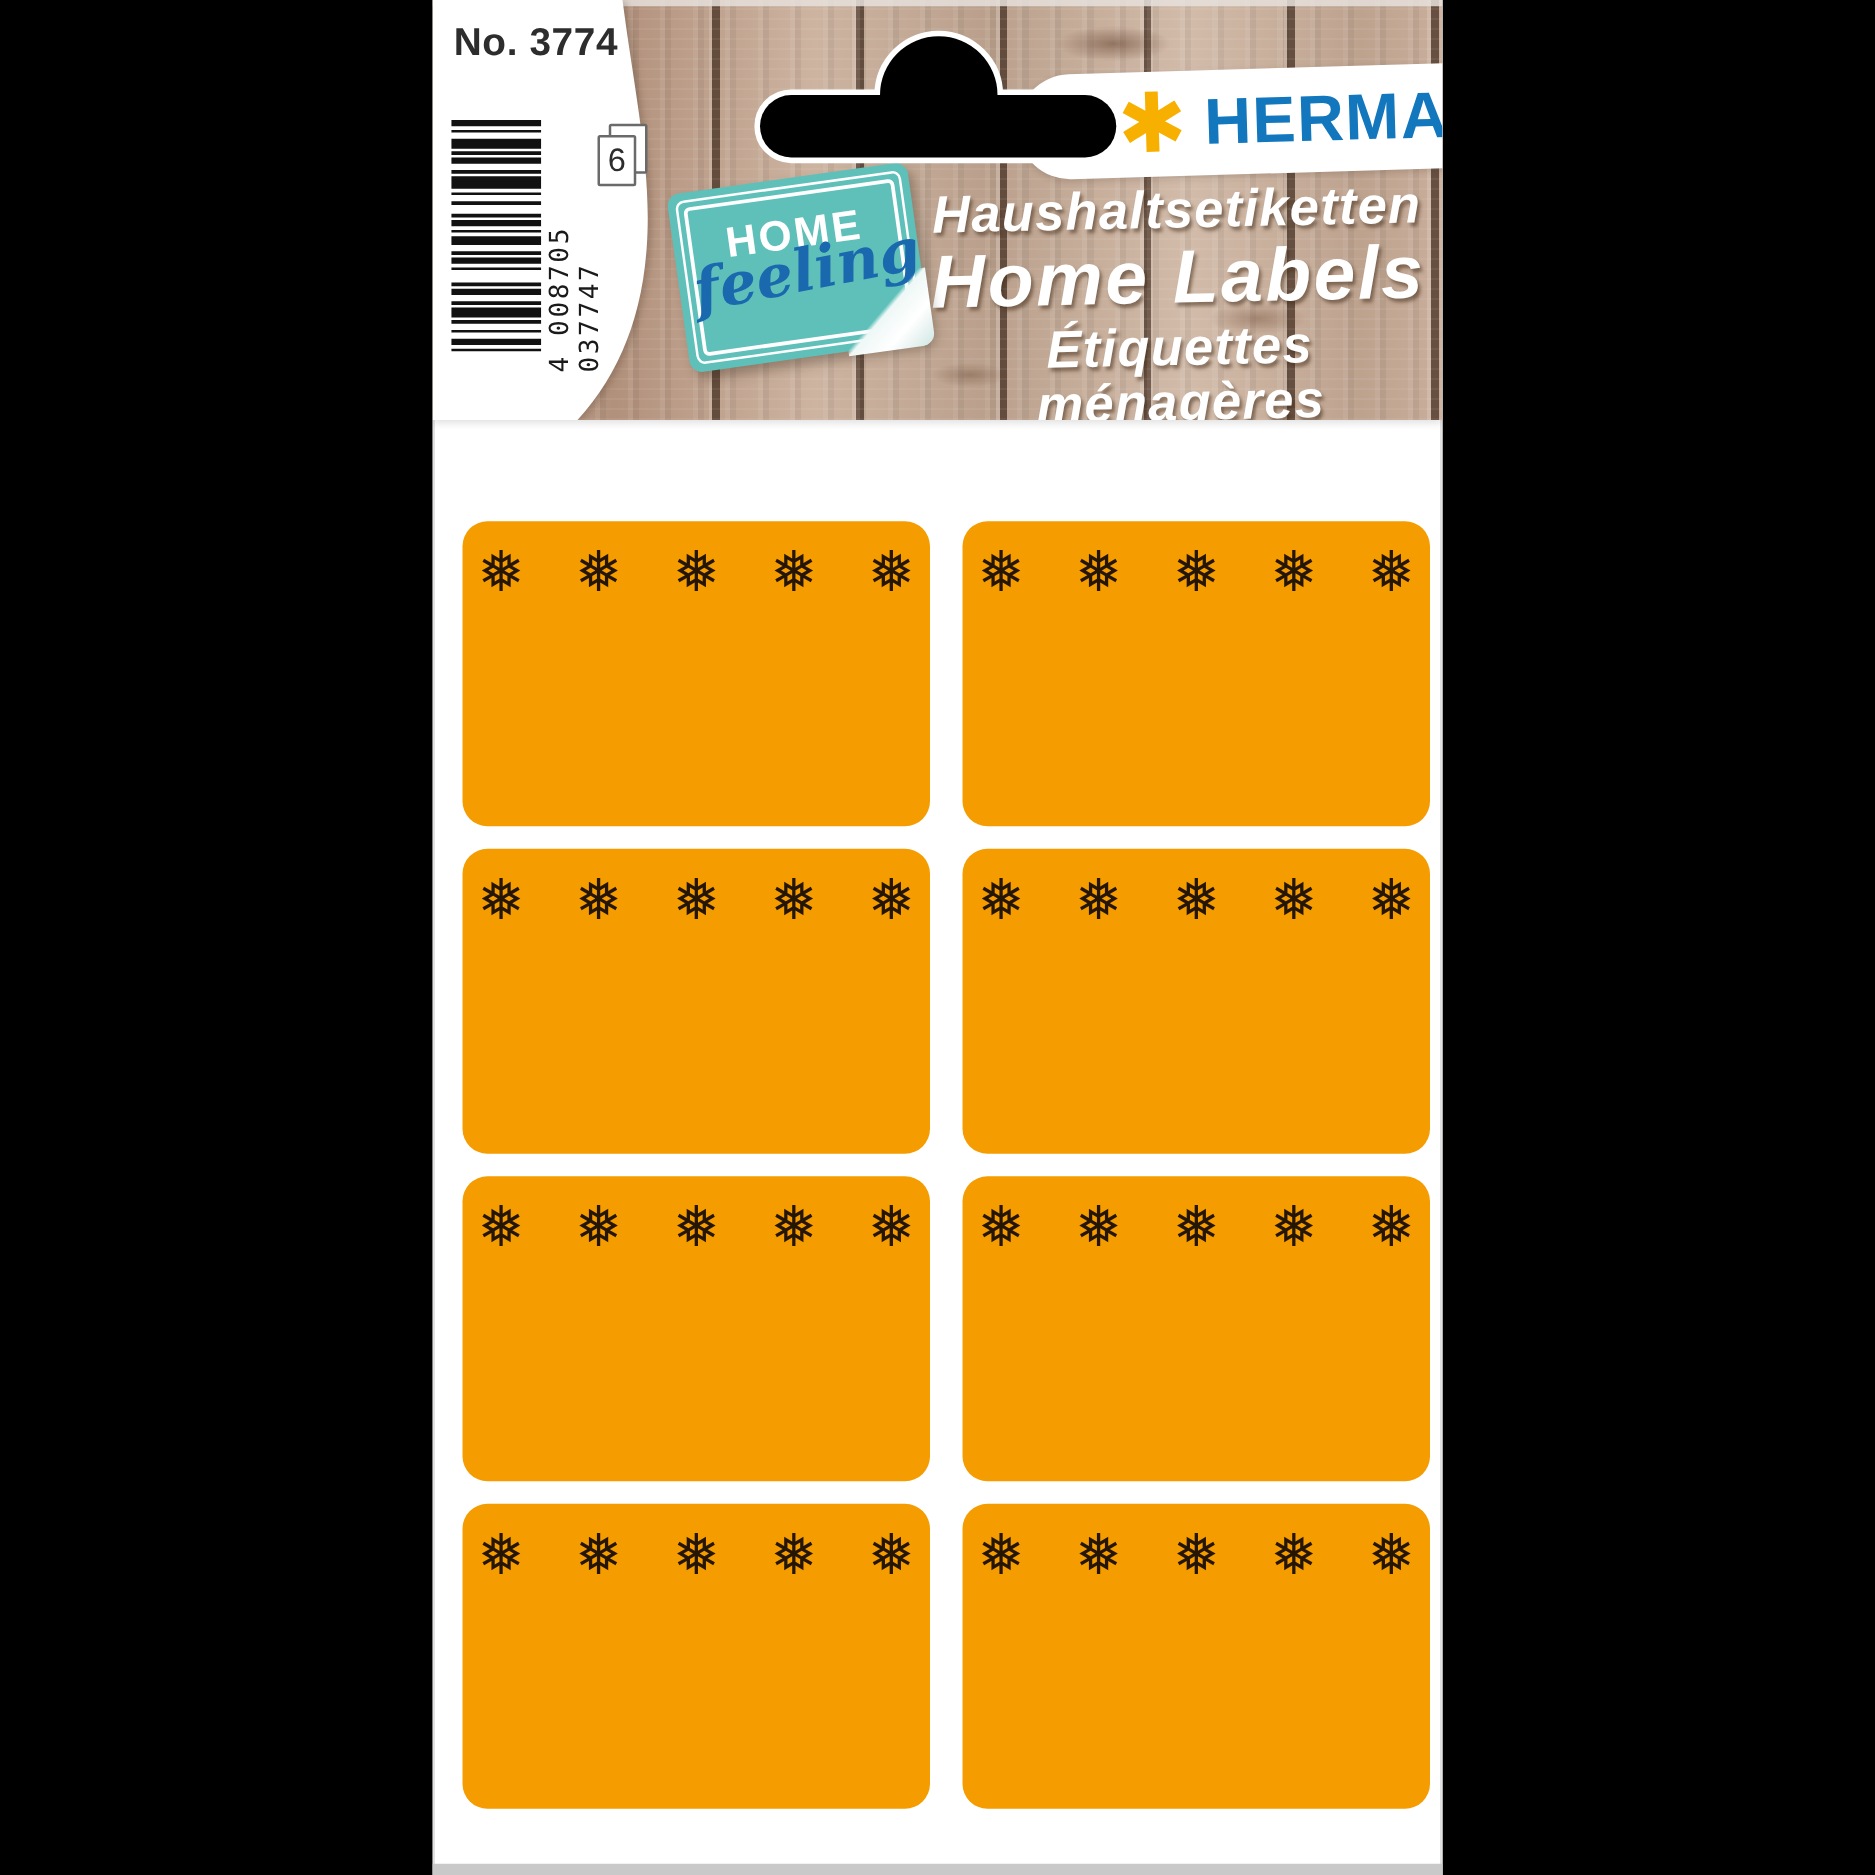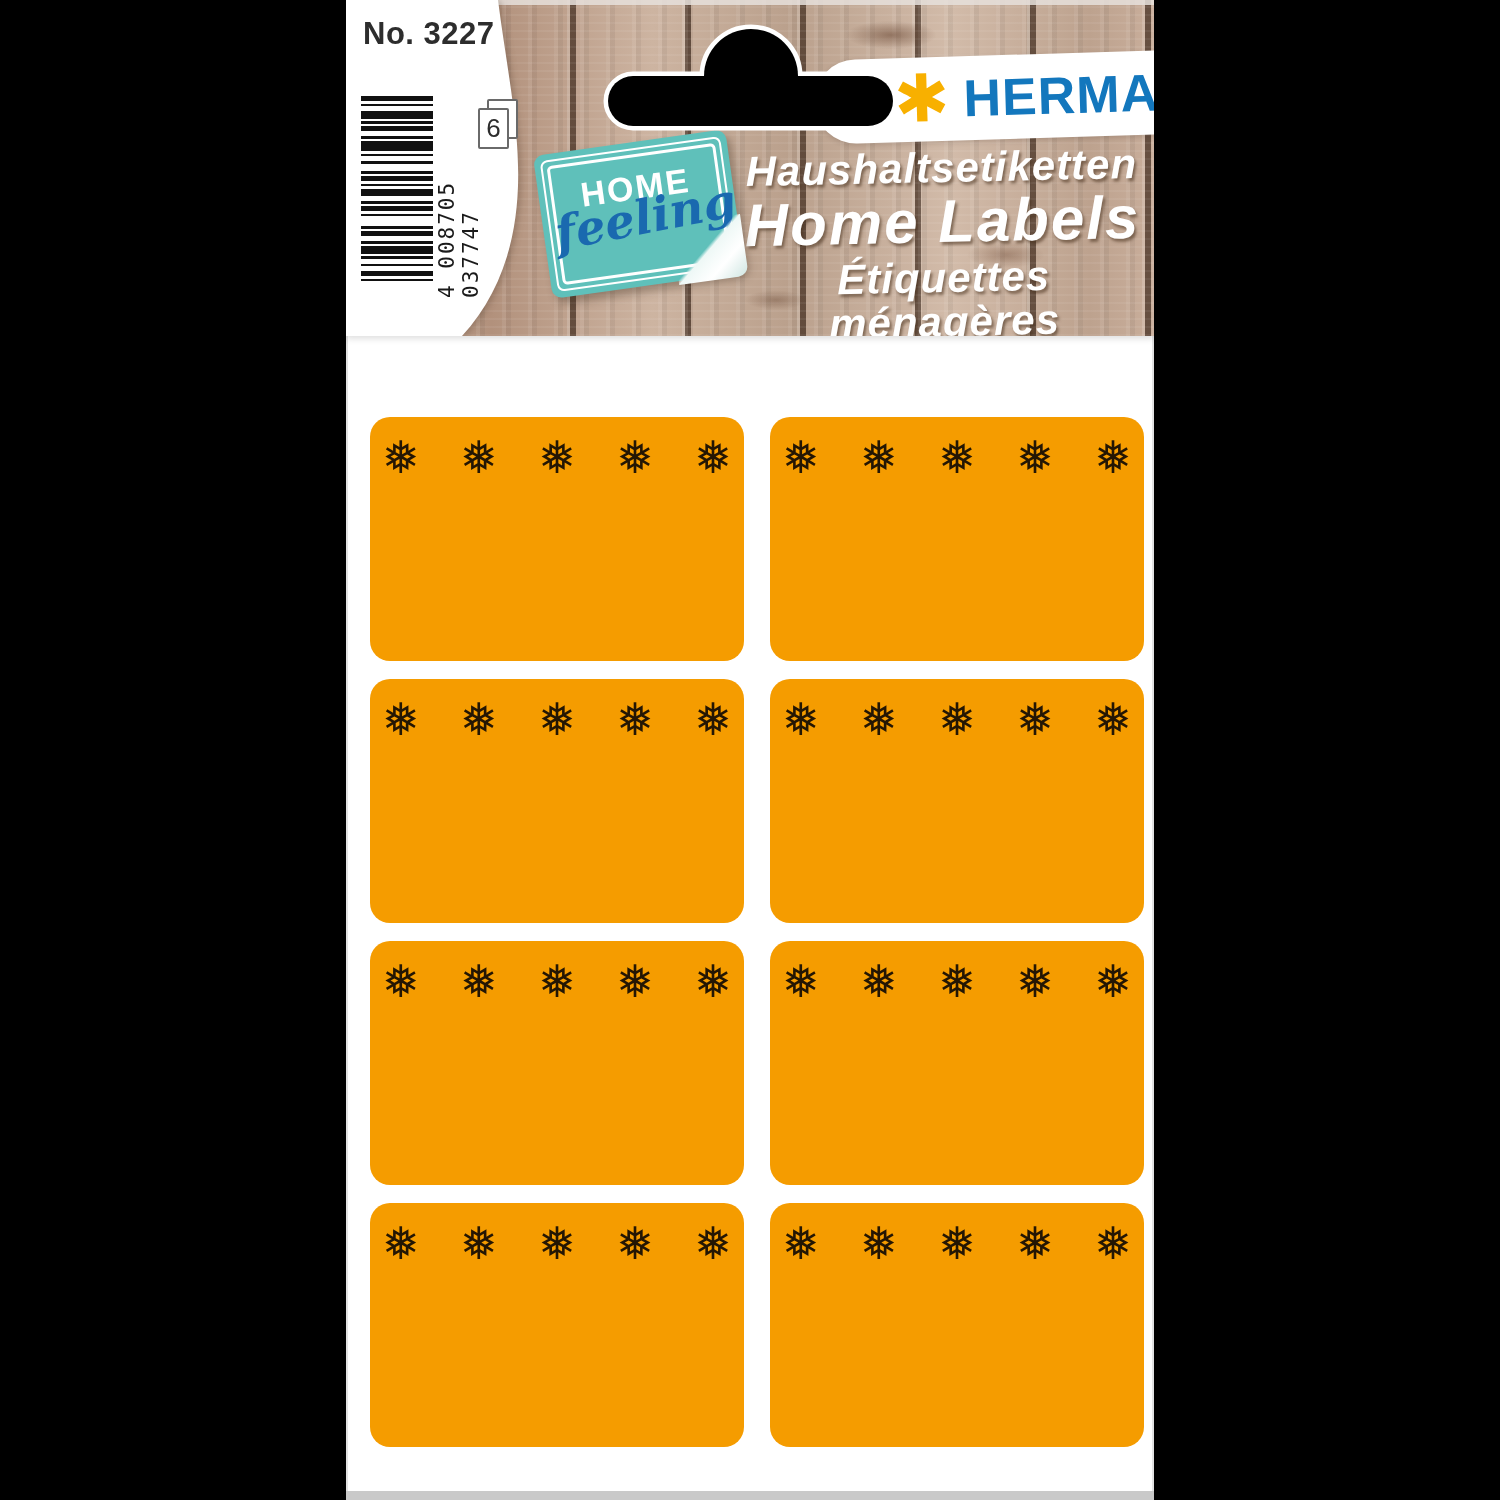--- a/index.html
+++ b/index.html
@@ -121,21 +121,21 @@
         <g fill="#ffffff" stroke="#ffffff" stroke-width="9">
           <rect x="22" y="76" width="285" height="50" rx="25"></rect>
           <circle cx="165" cy="76" r="47"></circle>
         </g>
         <g fill="#000000">
           <rect x="22" y="76" width="285" height="50" rx="25"></rect>
           <circle cx="165" cy="76" r="47"></circle>
         </g>
       </svg>
 
-      <div class="art-no">No. 3227</div>
+      <div class="art-no">No. 3774</div>
 
       <div class="barcode">
         <div class="bc-bars">
             <div class="bcbar" style="height: 5px;"></div>
             <div class="bcgap" style="height: 2.5px;"></div>
             <div class="bcbar" style="height: 2.5px;"></div>
             <div class="bcgap" style="height: 5px;"></div>
             <div class="bcbar" style="height: 7.5px;"></div>
             <div class="bcgap" style="height: 2.5px;"></div>
             <div class="bcbar" style="height: 2.5px;"></div>

